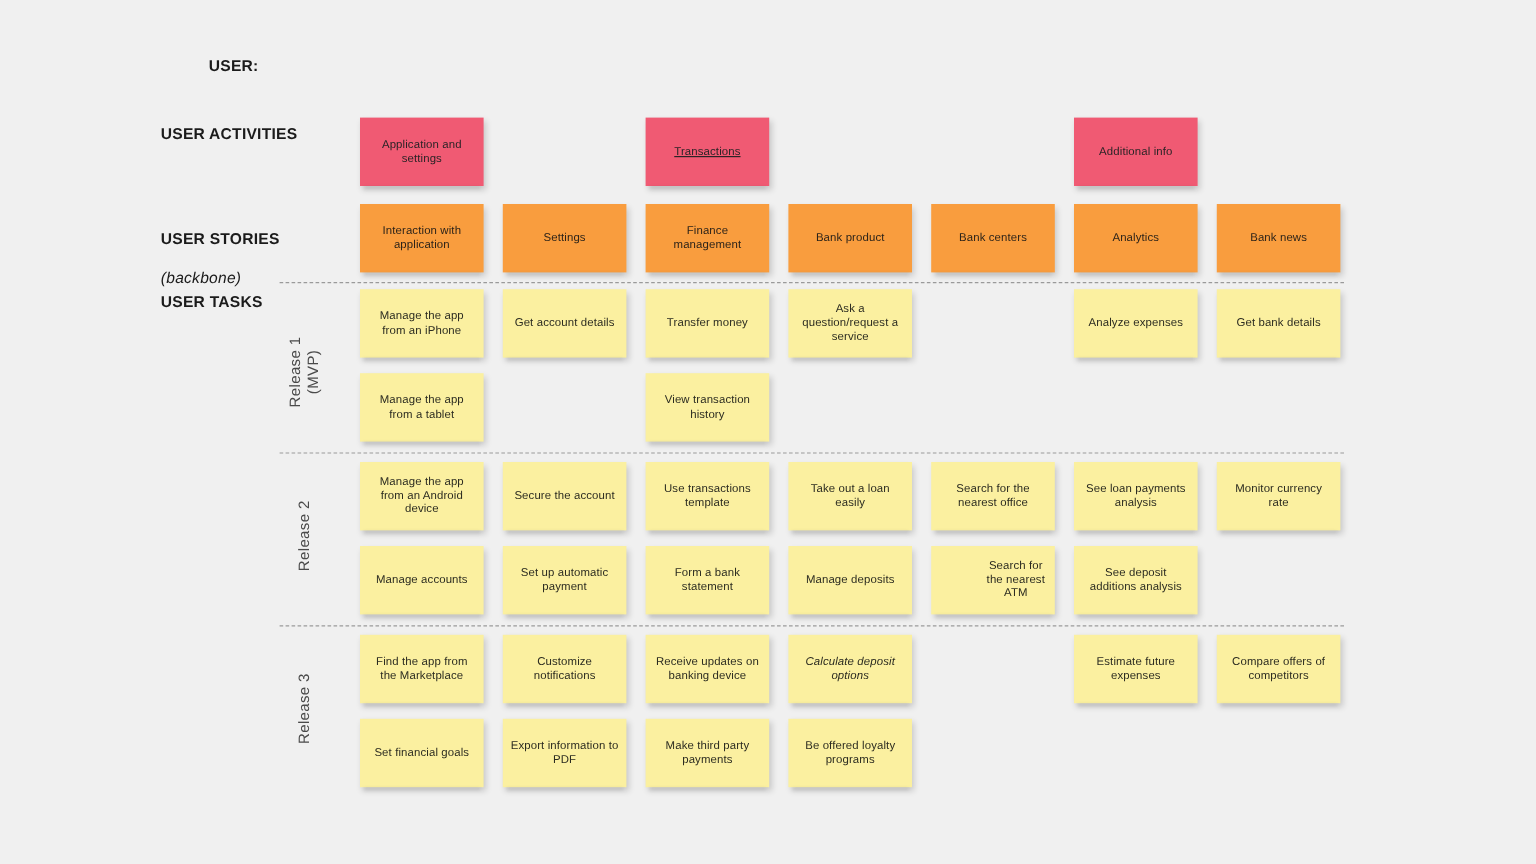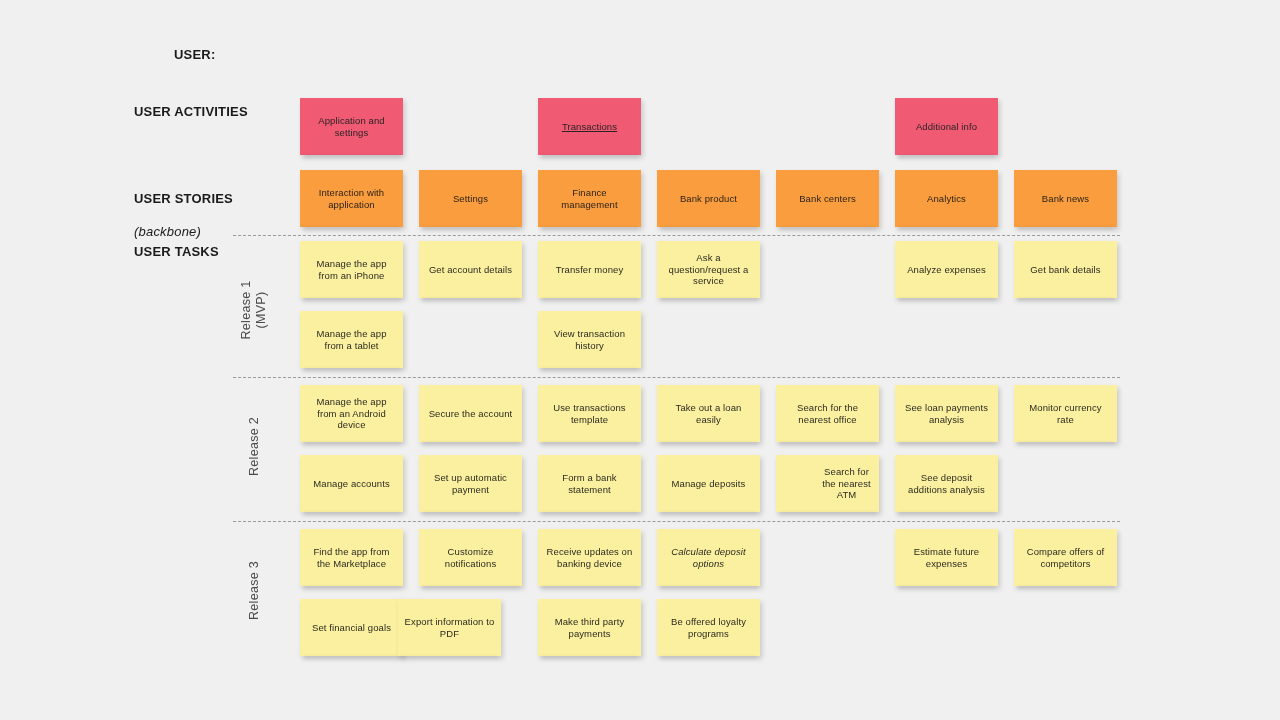--- a/index.html
+++ b/index.html
@@ -236,21 +236,21 @@
       </div>
       <div class="card task" style="left: 895px; top: 529px; width: 103px; height: 57px;">
         <span>Estimate future expenses</span>
       </div>
       <div class="card task" style="left: 1014px; top: 529px; width: 103px; height: 57px;">
         <span>Compare offers of competitors</span>
       </div>
       <div class="card task" style="left: 300px; top: 599px; width: 103px; height: 57px;">
         <span>Set financial goals</span>
       </div>
-      <div class="card task" style="left: 398px; top: 599px; width: 103px; height: 57px;">
+      <div class="card task" style="left: 419px; top: 599px; width: 103px; height: 57px;">
         <span>Export information to PDF</span>
       </div>
       <div class="card task" style="left: 538px; top: 599px; width: 103px; height: 57px;">
         <span>Make third party payments</span>
       </div>
       <div class="card task" style="left: 657px; top: 599px; width: 103px; height: 57px;">
         <span>Be offered loyalty programs</span>
       </div>
     </div>
 

